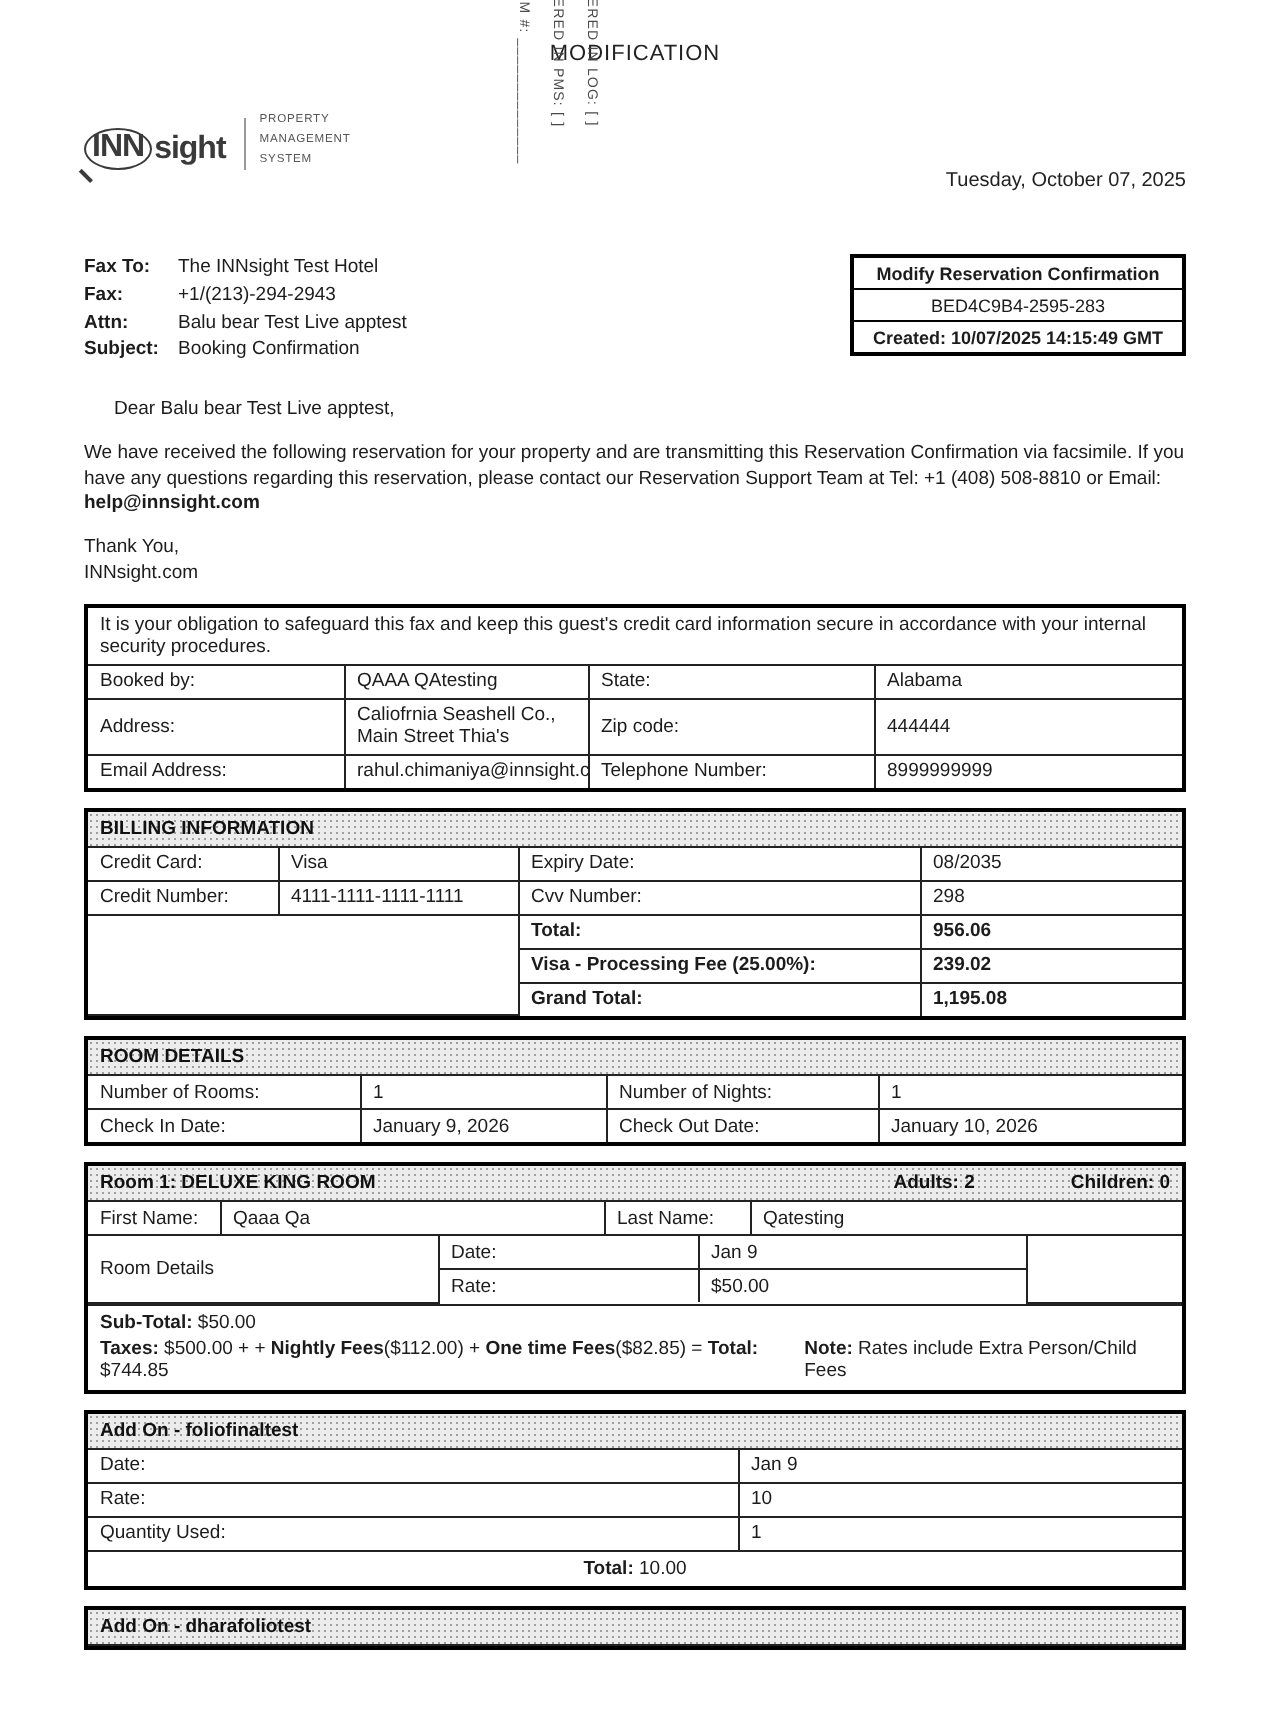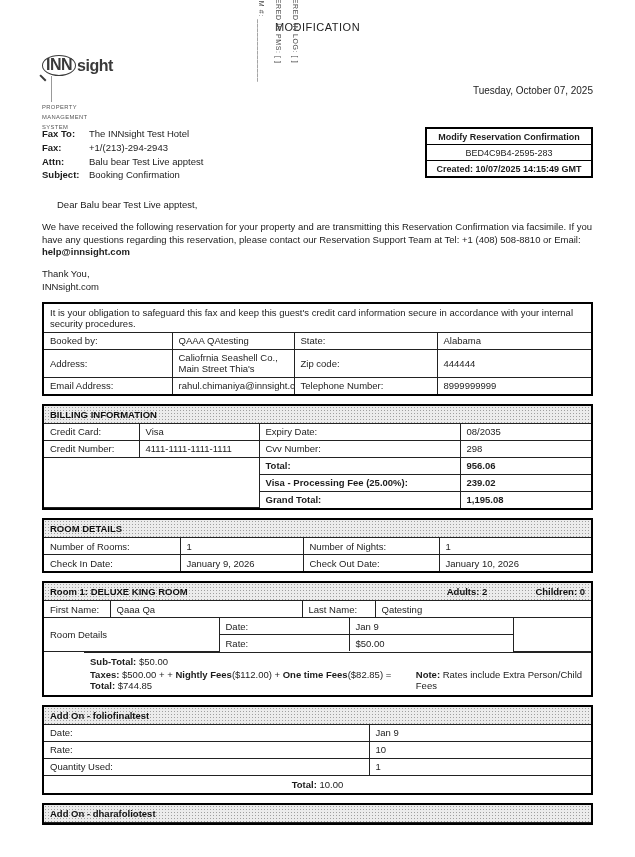--- a/index.html
+++ b/index.html
@@ -13,21 +13,21 @@
   }
   .page { position: relative; width: 635px; height: 857px; }
 
   .doc-title {
     text-align: center; padding-top: 21px;
     font-size: 11px; letter-spacing: .5px; color: #222;
   }
 
   
   .header-band { position: relative; height: 88px; margin: 0 42px; }
-  .logo { position: absolute; left: 0; top: 22px; display: flex; align-items: flex-start; flex-direction: column; }
+  .logo { position: absolute; left: 0; top: 22px; display: flex; align-items: flex-end; }
   .lg-mark { font-size: 16px; font-weight: bold; color: #3a3a3a; letter-spacing: -0.5px; display: flex; align-items: center; }
   .lg-circ {
     position: relative; display: inline-block;
     border: 1.6px solid #3a3a3a; border-radius: 50%;
     padding: 1px 3px 2px 3px; line-height: 1;
   }
   .lg-circ::after {
     content: ""; position: absolute; left: -4px; bottom: -4px;
     width: 8px; height: 1.8px; background: #3a3a3a; transform: rotate(45deg);
   }
@@ -84,21 +84,21 @@
   td:first-child { border-left: none; }
   td:last-child { border-right: none; }
   tr:first-child td { border-top: none; }
 
   .tot-label, .tot-value { font-weight: bold; }
 
   
   .room-head { display: flex; align-items: center; }
   .room-head .rh-title { flex: 1; }
   .room-head .rh-adults { margin-right: 48px; }
-  .rm-foot { border-top: 1px solid #222; font-size: 9.5px; padding: 3px 6px 4px 6px; margin-left: 40px; }
+  .rm-foot { border-top: 1px solid #222; font-size: 9.5px; padding: 3px 6px 4px 6px; }
   .rm-foot .line2 { display: flex; justify-content: space-between; margin-top: 2px; }
 
   .addon-total { text-align: center; font-size: 9.5px; padding: 3px; border-top: 1px solid #222; }
 </style>
 </head>
 <body>
 
 <div class="page">
 
   <div class="doc-title">MODIFICATION</div>

